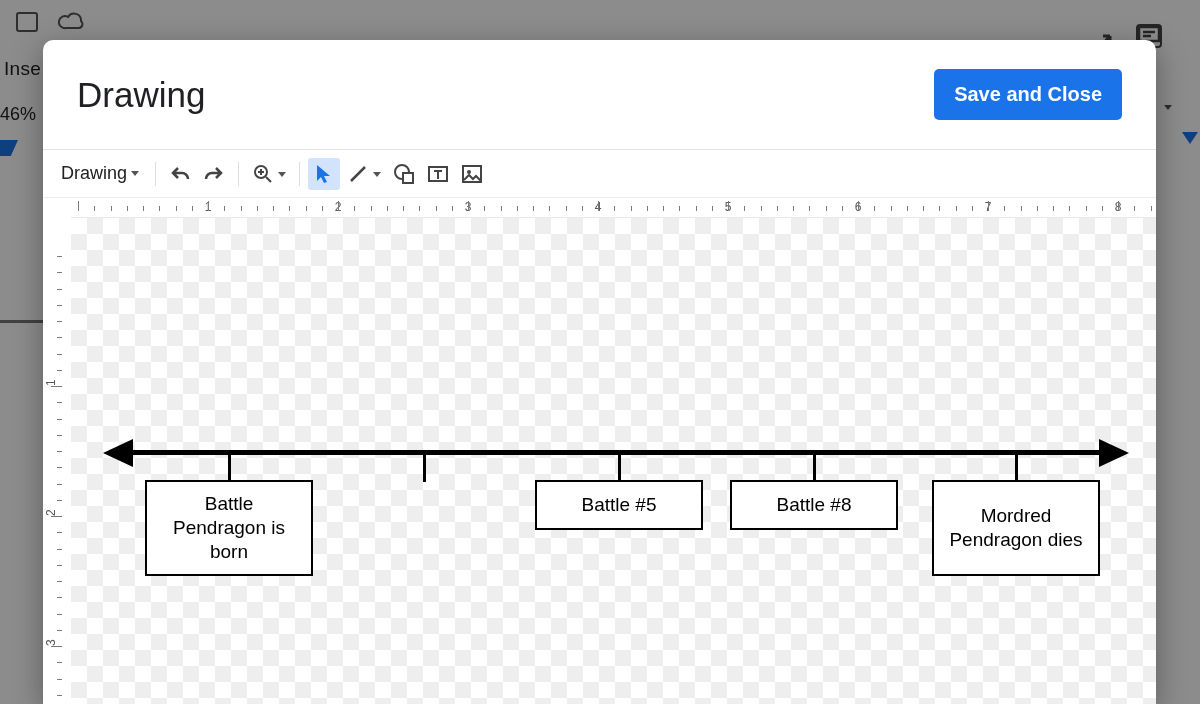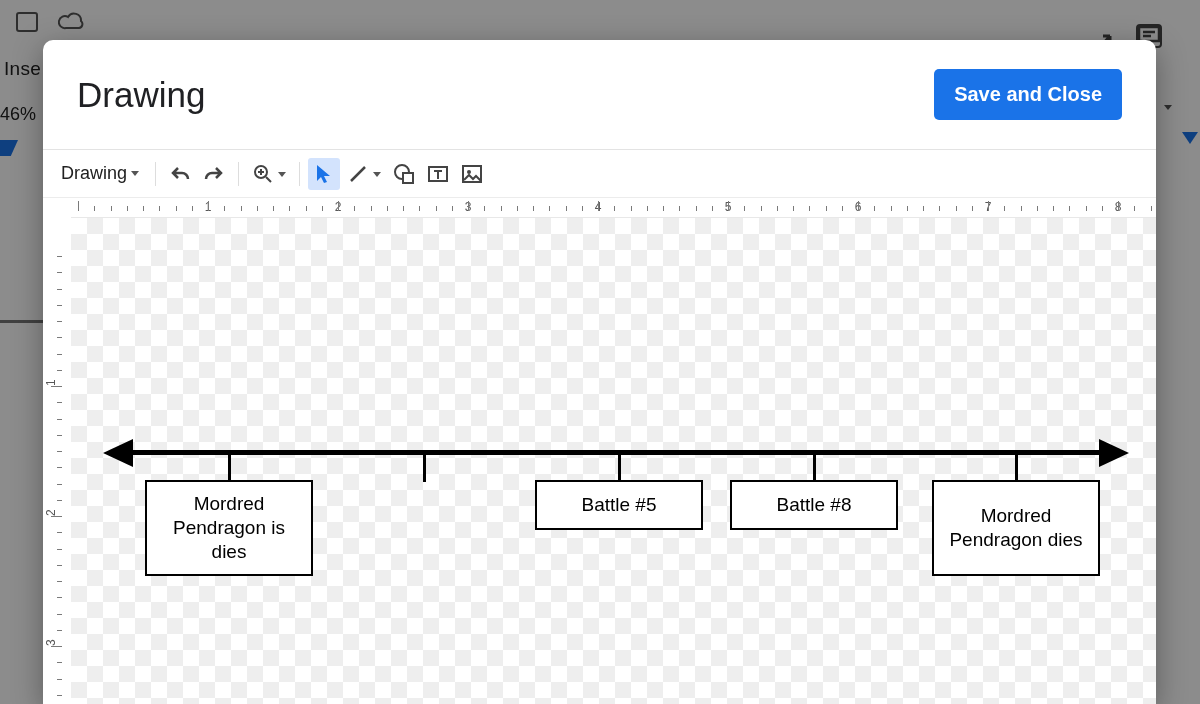--- a/index.html
+++ b/index.html
@@ -355,21 +355,21 @@
       <div class="num" style="top: 298px;">2</div>
       <div class="num" style="top: 428px;">3</div>
     </div>
 
   <div class="canvas-wrap">
     <div class="timeline">
       <div class="arrowline"></div>
 
       <div class="drop" style="left:107px"></div>
       <div class="box" style="left:24px; top:56px; width:168px; height:96px;">
-          <span>Mordred Pendragon is dies</span>
+          <span>Battle Pendragon is born</span>
         </div>
 
       <div class="drop" style="left:302px"></div>
 
       <div class="drop" style="left:497px"></div>
       <div class="box" style="left:414px; top:56px; width:168px; height:50px;">
           <span>Battle #5</span>
         </div>
 
       <div class="drop" style="left:692px"></div>

